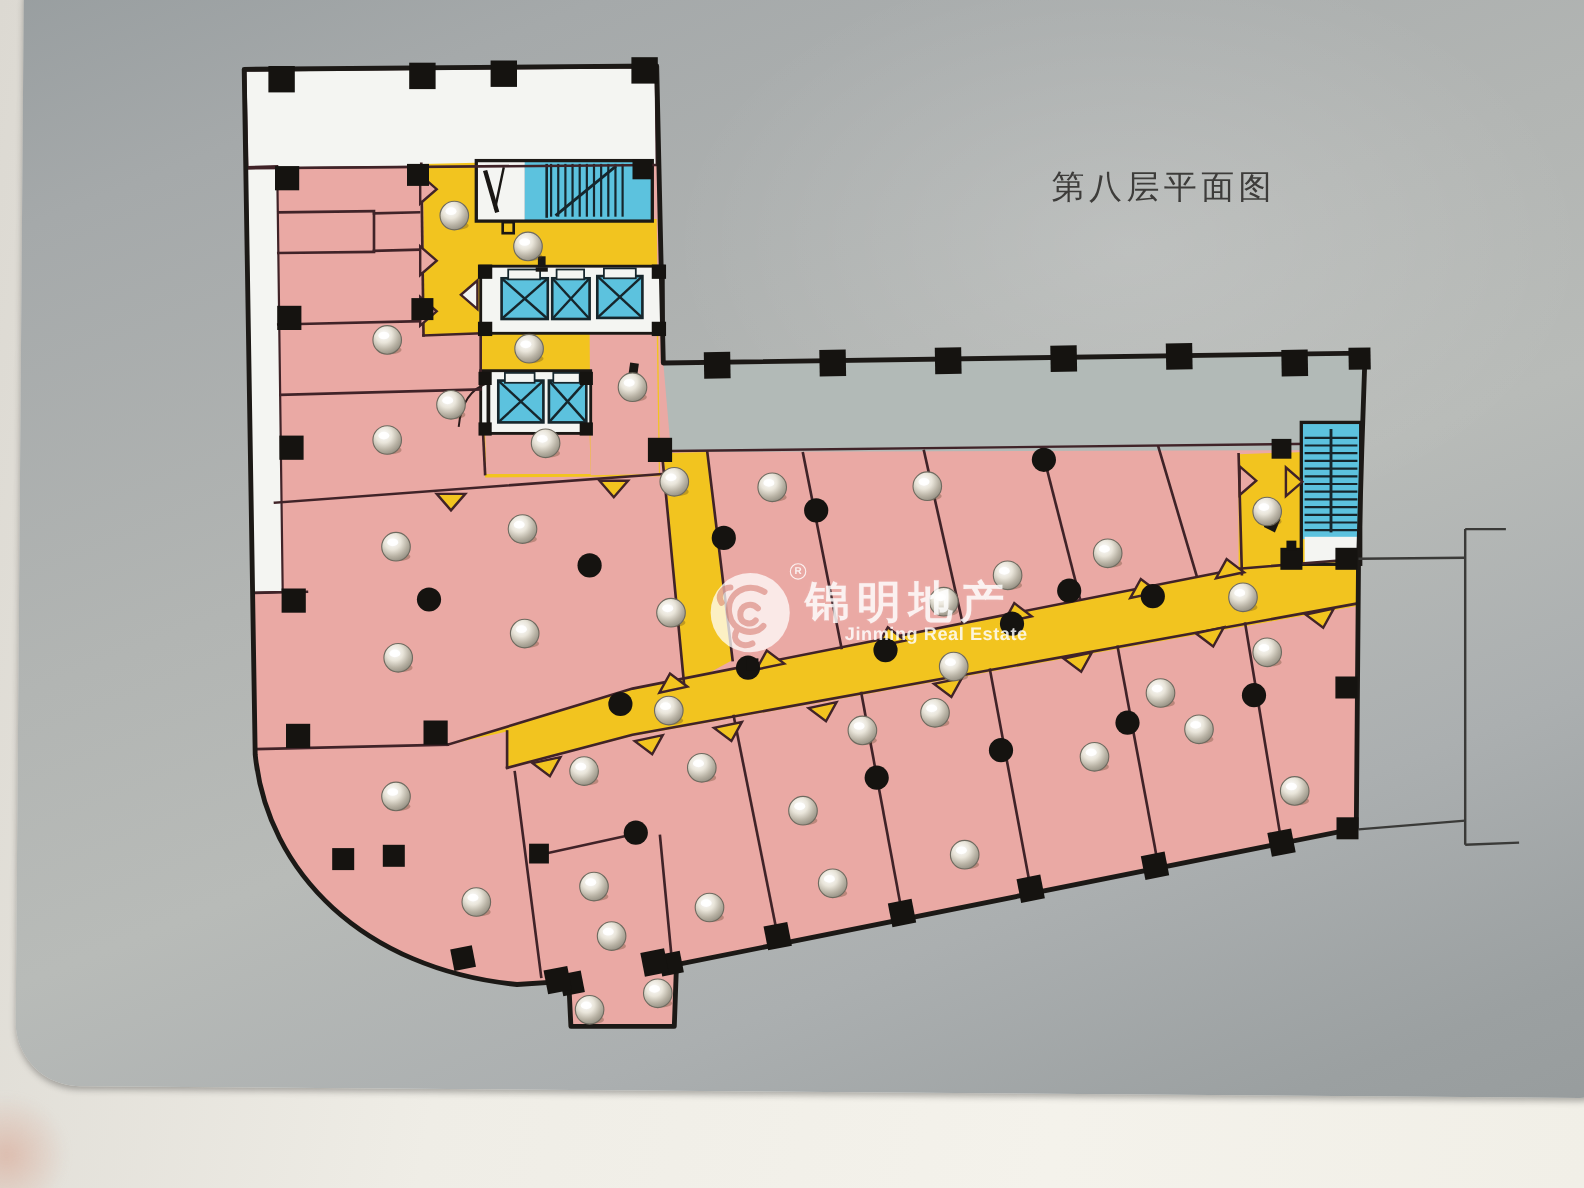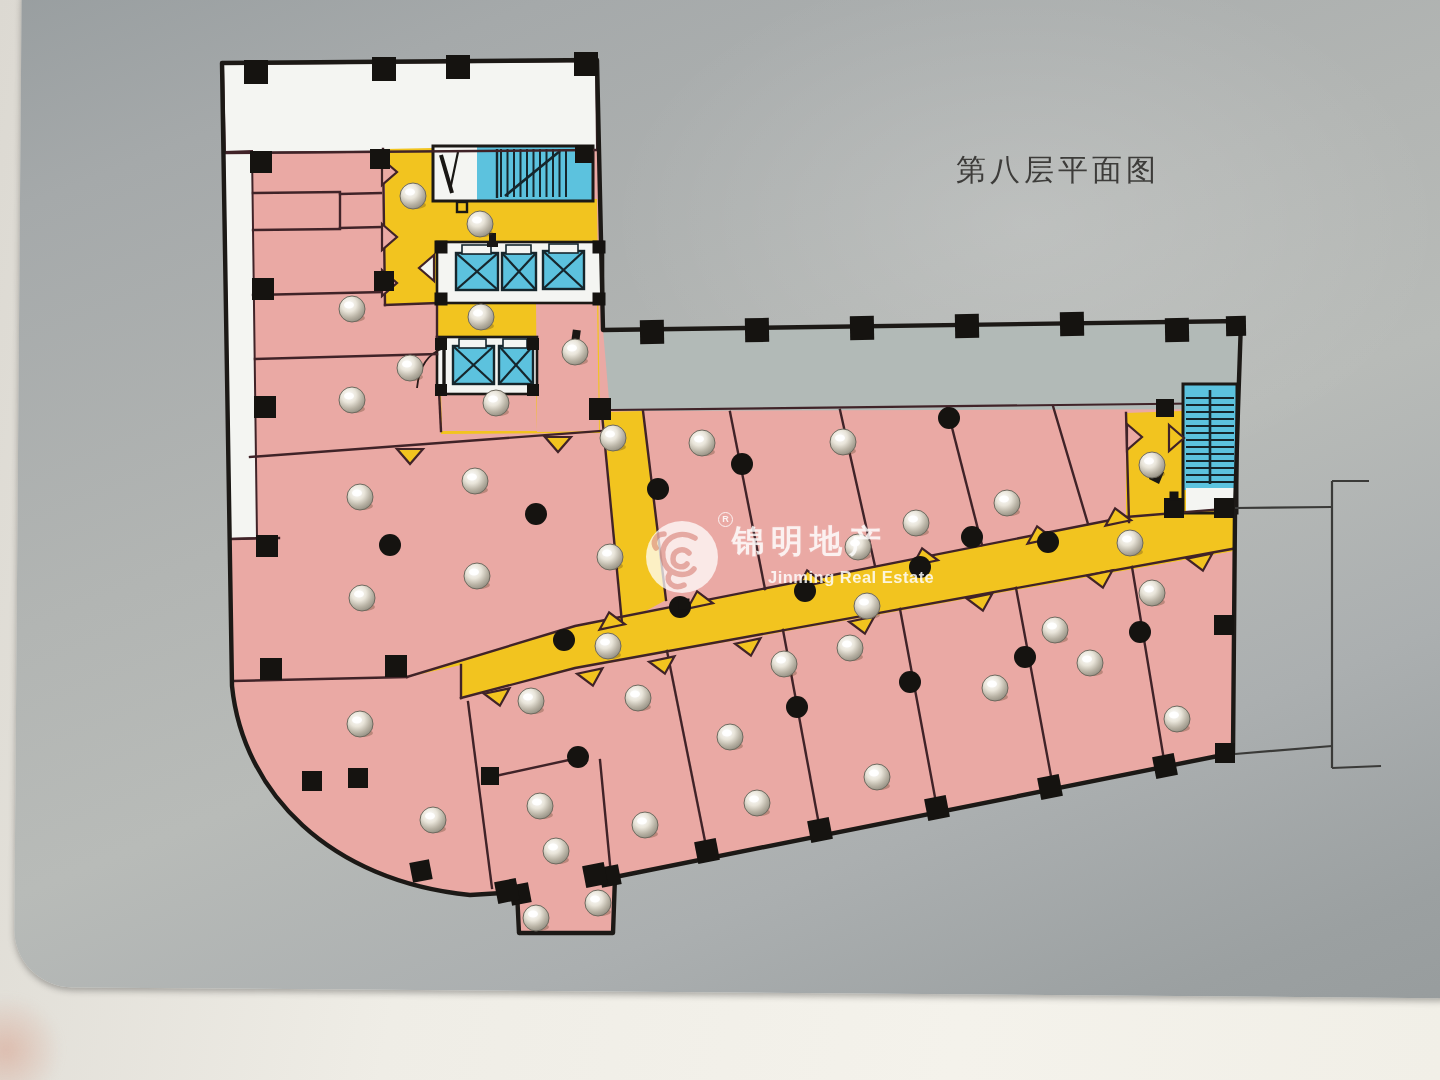--- a/index.html
+++ b/index.html
@@ -14,21 +14,21 @@
          background:radial-gradient(ellipse 600px 380px at 68% 26%,rgba(255,255,255,.16),rgba(255,255,255,0) 70%);}
   .smudge{position:absolute;left:-18px;top:995px;width:80px;height:110px;pointer-events:none;
          background:radial-gradient(ellipse at 30% 50%,rgba(216,160,140,.55),rgba(216,160,140,0) 70%);filter:blur(4px);}
   .plan-svg{position:absolute;left:0;top:0;}
   .floor-title{position:absolute;left:956px;top:150px;font-size:30px;letter-spacing:4px;
          color:var(--c-title_text,#3d3c3a);font-weight:500;}
   .watermark{position:absolute;left:642px;top:506px;width:260px;height:104px;opacity:.84;color:#fff;}
   .wm-logo{position:absolute;left:0;top:10px;}
   .wm-reg{position:absolute;left:76px;top:6px;width:13px;height:13px;border:1.5px solid #fff;border-radius:50%;
          font-size:9px;line-height:13px;text-align:center;font-weight:bold;}
-  .wm-cn{position:absolute;left:90px;top:14px;font-size:32px;font-weight:bold;letter-spacing:7px;white-space:nowrap;
+  .wm-cn{position:absolute;left:90px;top:14px;font-size:40px;font-weight:bold;letter-spacing:7px;white-space:nowrap;
          text-shadow:0 0 2px rgba(255,255,255,.25);text-align:center;}
   .wm-en{position:absolute;left:92px;top:62px;font-size:16.5px;font-weight:bold;letter-spacing:.5px;white-space:nowrap;margin-left:34px;}
   
   .f-pink{fill:var(--c-room_pink);} .f-yellow{fill:var(--c-corridor_yellow);}
   .f-blue{fill:var(--c-stair_blue);} .f-gray{fill:var(--c-terrace_gray);}
   .f-white{fill:var(--c-white_area);}
   .s-wall{stroke:var(--c-wall_dark);} .s-thin{stroke:var(--c-wall_thin);}
 </style>
 </head>
 <body>

